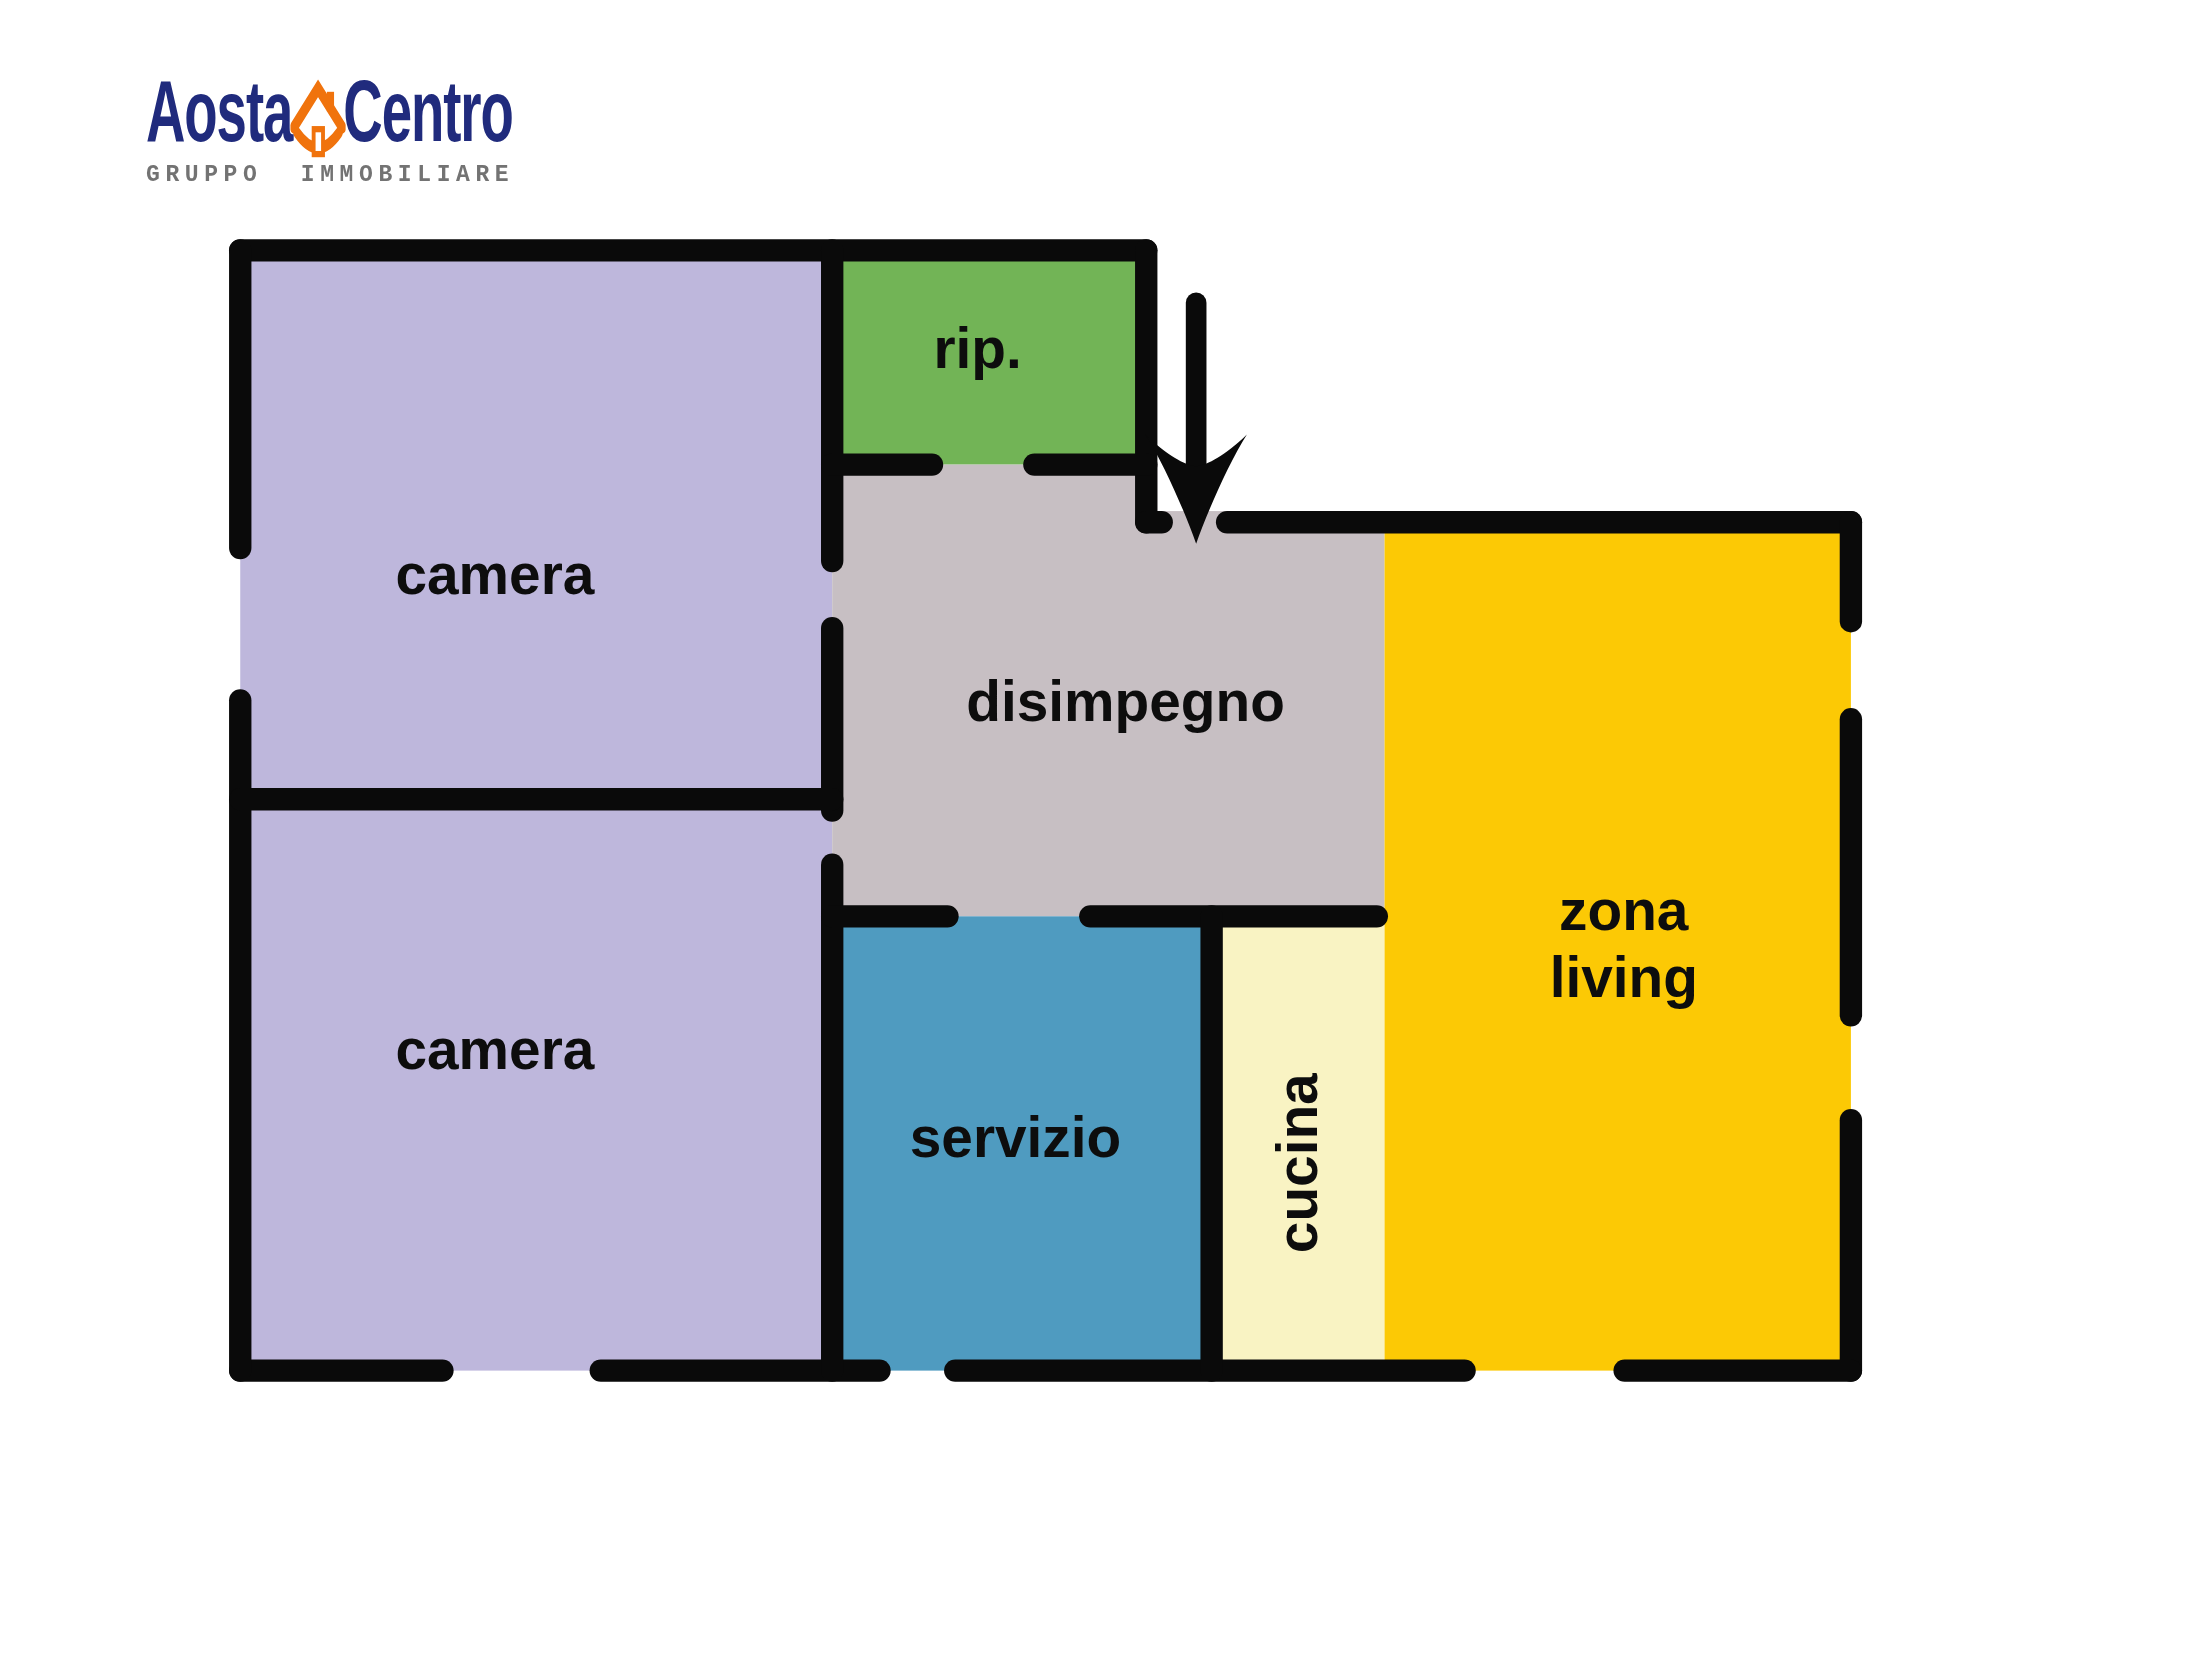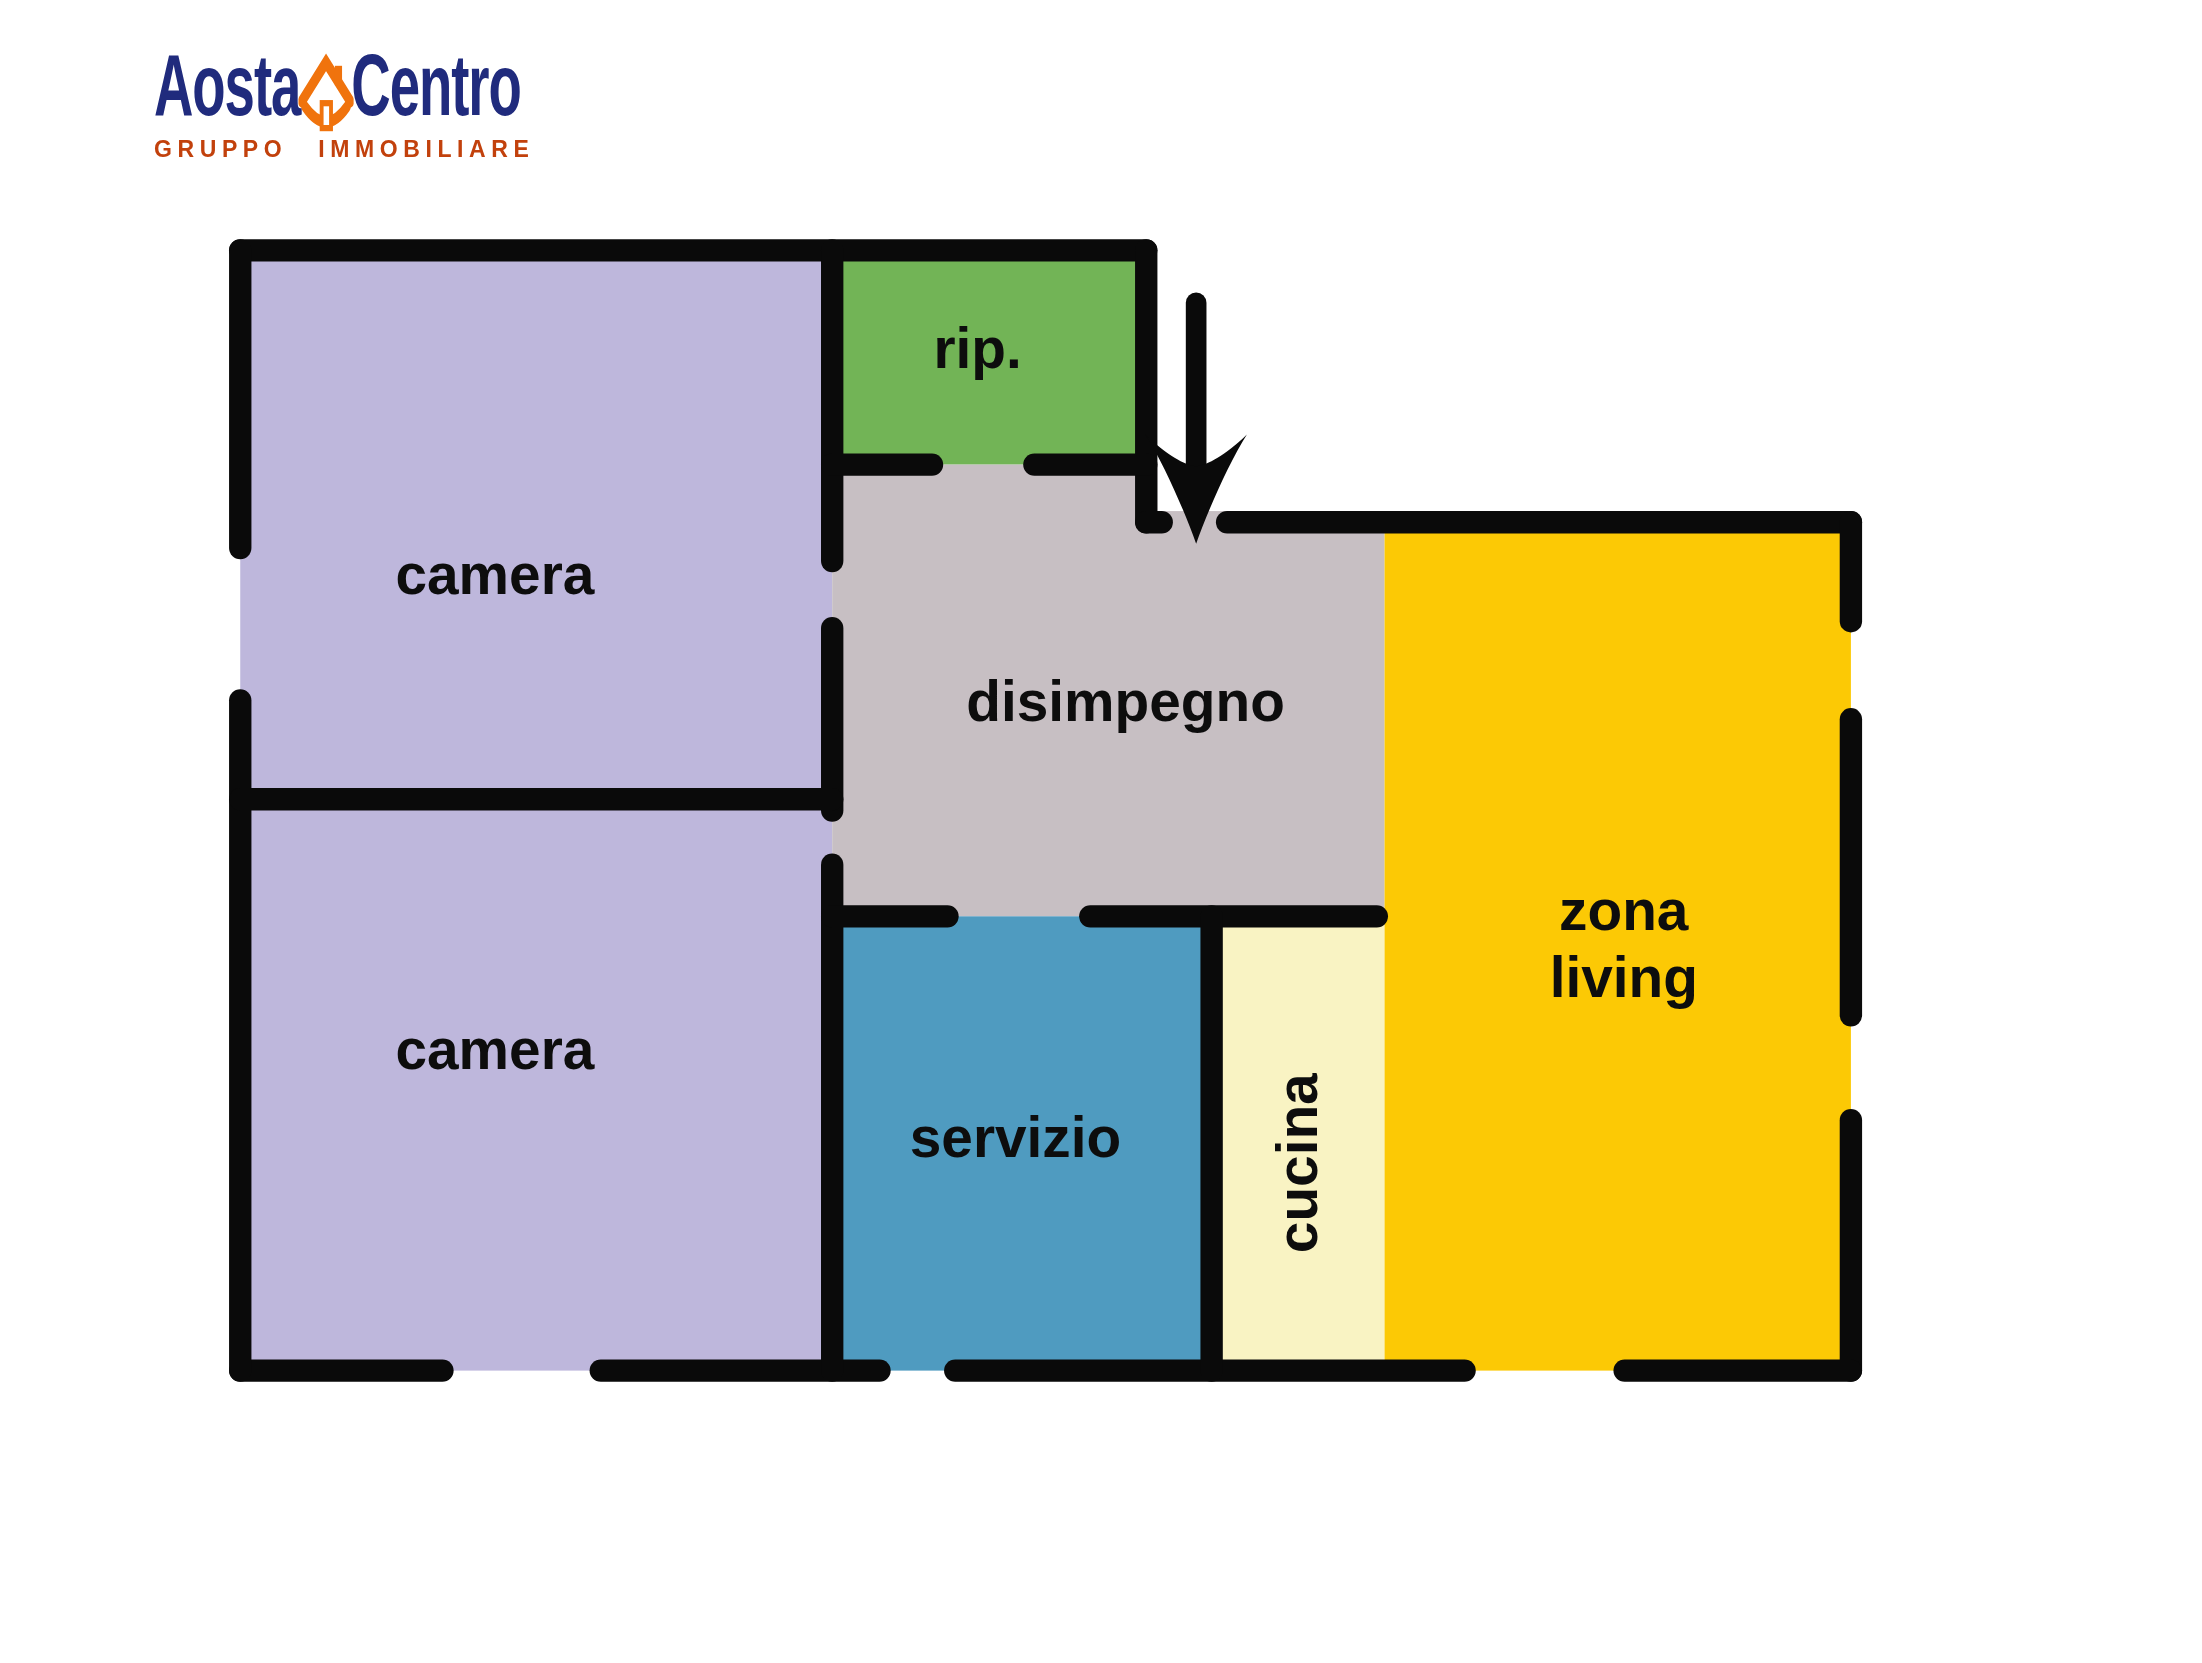--- a/index.html
+++ b/index.html
@@ -1,17 +1,17 @@
 <!DOCTYPE html>
 <html style="font-size:13.8px"><head>
 <meta charset="utf-8">
 <style>
   html,body{margin:0;padding:0;background:#ffffff;}
   body{width:2203px;height:1664px;position:relative;font-family:"Liberation Sans",sans-serif;overflow:hidden;}
-  .logo{position:absolute;left:146px;top:33px;width:396px;margin-left:8px;}
+  .logo{position:absolute;left:146px;top:59px;width:396px;}
   .logo-main{display:flex;align-items:flex-end;height:96px;transform:scaleX(0.62);transform-origin:left bottom;white-space:nowrap;}
   .logo-word{font-weight:bold;font-size:88px;line-height:1;letter-spacing:-1.7px;}
   .logo-house{width:89px;height:83px;margin:0 -3.4px -5.2px -3.4px;flex:0 0 auto;}
   .logo-tagline{margin-top:6.9px;font-weight:bold;font-size:23px;letter-spacing:5.6px;word-spacing:19px;white-space:nowrap;}
   .plan-svg{position:absolute;left:0;top:0;}
   .room-label{font-weight:bold;font-size:66px;}
 </style>
 </head>
 <body>
 
@@ -21,21 +21,21 @@
     <svg class="logo-house" viewBox="0 0 100 92">
       <g fill="none" stroke-linecap="round" stroke="#F0730D">
         <path d="M6 56 L50 12 L94 56" stroke-width="14"></path>
         <path d="M12 62 Q50 96 88 62" stroke-width="13"></path>
       </g>
       <rect x="66" y="16" width="13" height="22" fill="#F0730D"></rect>
       <rect x="42" y="58" width="17" height="28" fill="#ffffff" stroke-width="7" stroke="#F0730D"></rect>
     </svg>
     <span class="logo-word" style="color: rgb(32, 43, 125);">Centro</span>
   </div>
-  <div class="logo-tagline" style="color: #c2410c;">GRUPPO IMMOBILIARE</div>
+  <div class="logo-tagline" style="color: #737373; font-family: Liberation Mono, monospace;">GRUPPO IMMOBILIARE</div>
 </div>
 
 <svg class="plan-svg" width="2203" height="1664" viewBox="0 0 2560 1934">
 
   <g>
     <rect x="279" y="291" width="688" height="638" fill="#BEB7DC"></rect>
     <rect x="279" y="929" width="688" height="664" fill="#BEB7DC"></rect>
     <rect x="967" y="291" width="365" height="249" fill="#72B456"></rect>
     <rect x="967" y="540" width="378" height="525" fill="#C7BFC3"></rect>
     <rect x="1332" y="594" width="277" height="471" fill="#C7BFC3"></rect>

